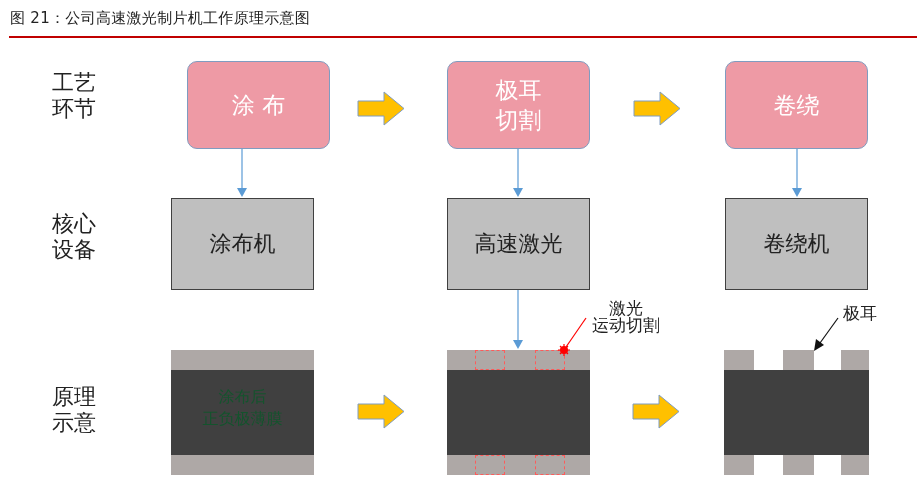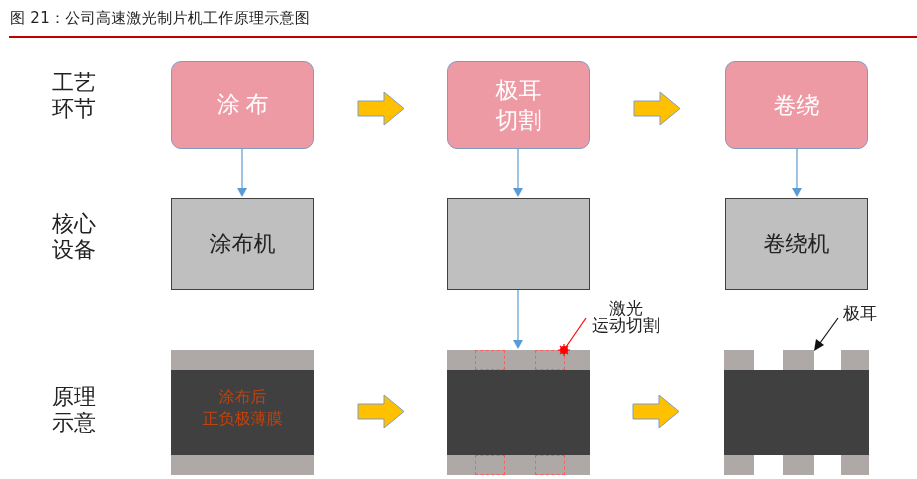--- a/index.html
+++ b/index.html
@@ -18,21 +18,21 @@
   .gray { position:absolute; width:141px; height:90px; background:#bfbfbf;
           border:1.5px solid #404040; color:#222;
           display:flex; align-items:center; justify-content:center; text-align:center;
           font-size:22px; line-height:28px; }
 
   .film { position:absolute; width:143px; height:125px; }
   .film .band { position:absolute; left:0; width:100%; height:20px; background:#aea8a6; }
   .film .core { position:absolute; left:0; top:20px; width:100%; height:85px; background:#404040; }
   .film .core-text { position:absolute; left:0; top:20px; width:100%; height:75px; display:flex;
                      flex-direction:column; align-items:center; justify-content:center;
-                     color:#c2410c; font-size:16px; line-height:22px;text-align:center; }
+                     color:#14532d; font-size:16px; line-height:22px;text-align:center; }
   .dash { position:absolute; border:1px dashed #ff5a5a; box-sizing:border-box; }
   .tab { position:absolute; height:20px; background:#aea8a6; }
 
   .annot { position:absolute; font-size:17px; line-height:17px; color:#222; text-align:center; white-space:nowrap; }
 
   svg.overlay { position:absolute; left:0; top:0; }
 </style>
 </head>
 <body>
 
@@ -45,21 +45,21 @@
 </div>
 <div class="row-label" style="top:211px;">
   <div>核心</div>
   <div>设备</div>
 </div>
 <div class="row-label" style="top:384px;">
   <div>原理</div>
   <div>示意</div>
 </div>
 
-<div class="pink" style="left:171px; top:61px;font-family:Liberation Serif, serif;">
+<div class="pink" style="left:187px; top:61px;">
   <div>
     <div>涂 布</div>
   </div>
 </div>
 <div class="pink" style="left:447px; top:61px;">
   <div>
     <div>极耳</div>
     <div>切割</div>
   </div>
 </div>
@@ -69,20 +69,21 @@
   </div>
 </div>
 
 <div class="gray" style="left:171px; top:198px;">
   <div>
     <div>涂布机</div>
   </div>
 </div>
 <div class="gray" style="left:447px; top:198px;">
   <div>
+    <div>高速激光</div>
   </div>
 </div>
 <div class="gray" style="left:725px; top:198px;">
   <div>
     <div>卷绕机</div>
   </div>
 </div>
 
 <div class="film" style="left:171px; top:350px;">
   <div class="band" style="top:0;"></div>

